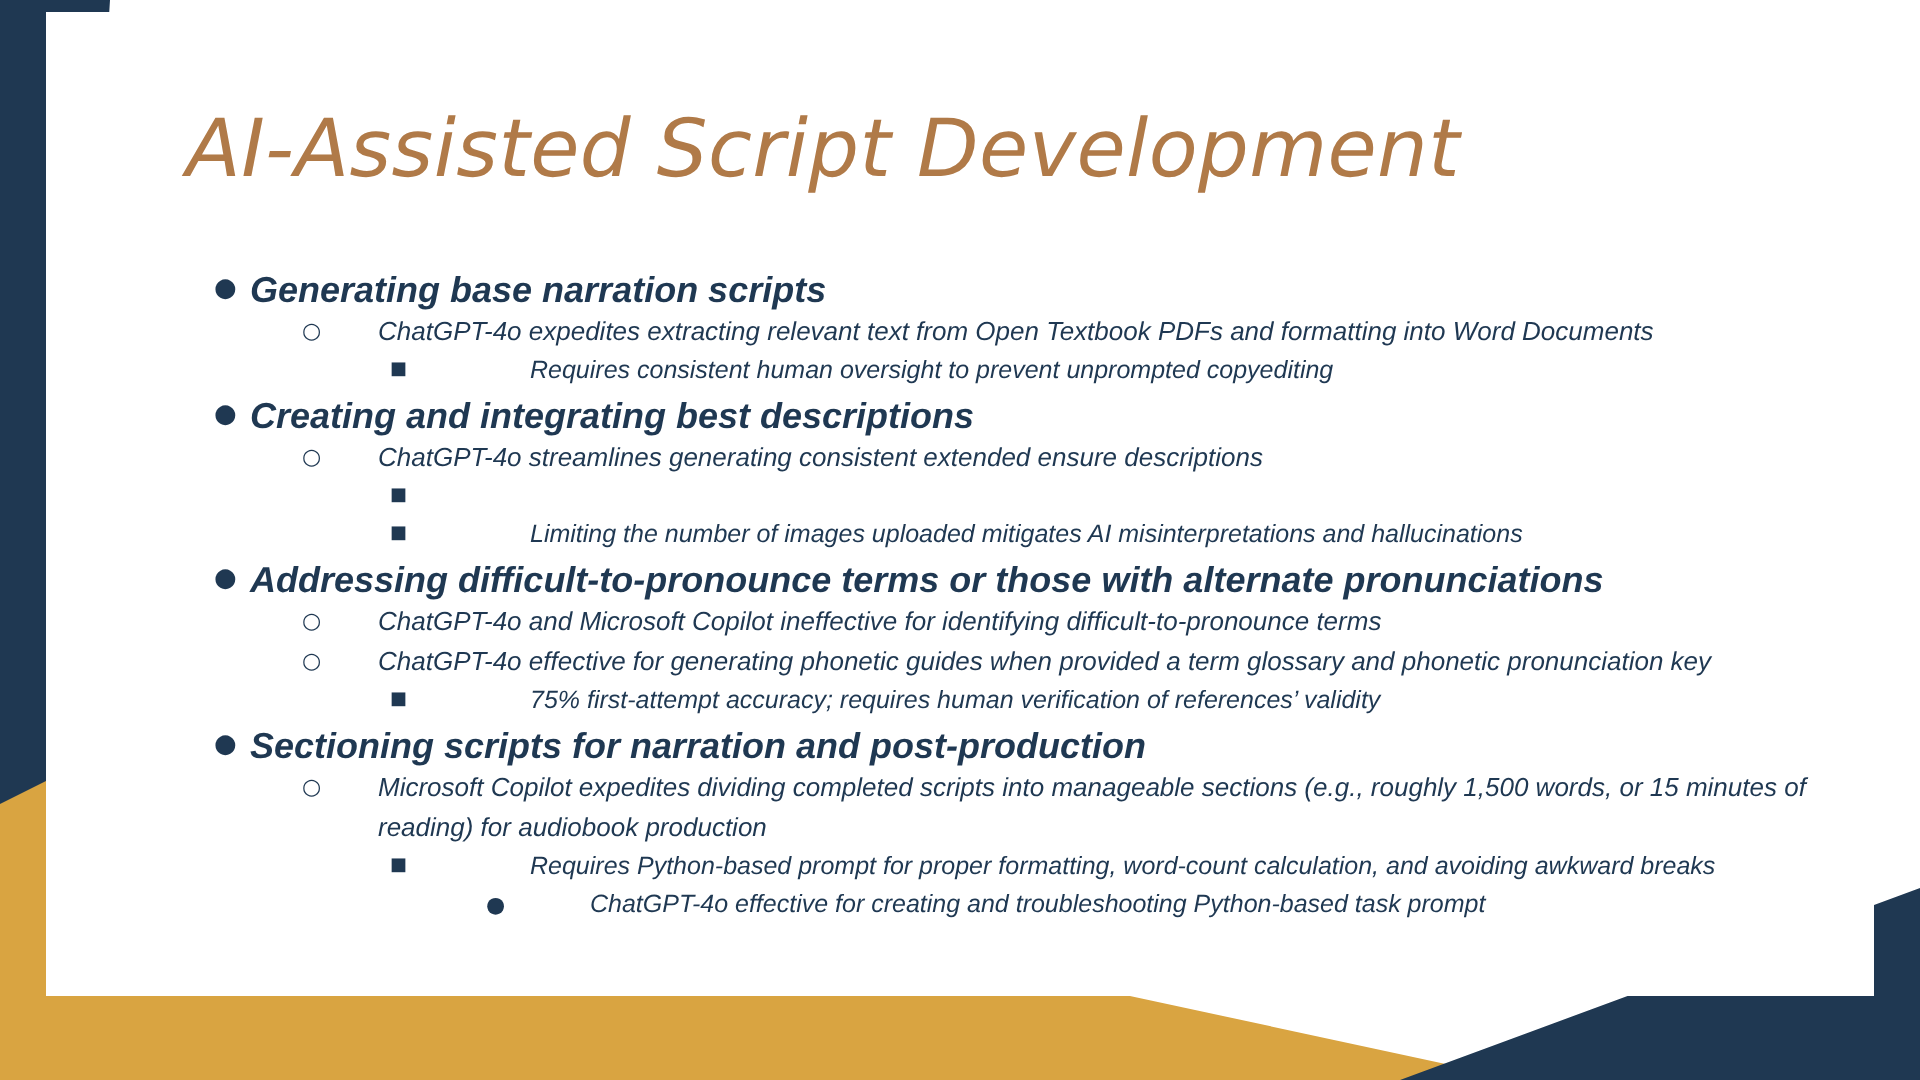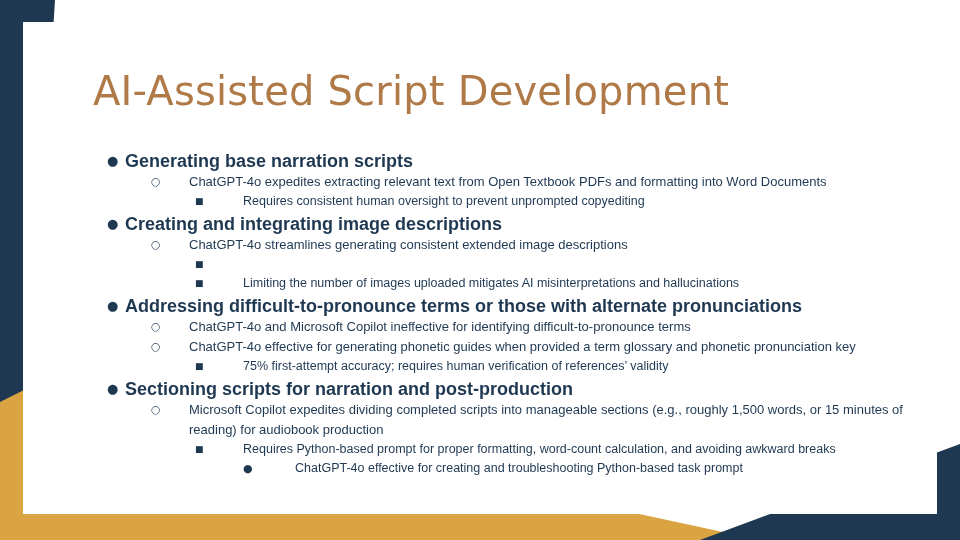--- a/index.html
+++ b/index.html
@@ -34,25 +34,26 @@
   }
   .deco-navy-bottom2 {
     left: 0; bottom: 0;
     width: 960px; height: 110px;
     background: #1f3852;
     clip-path: polygon(0 110px, 700px 110px, 960px 14px, 960px 110px);
   }
   .card {
     position: absolute;
     left: 23px;
-    top: 22px;
+    top: 6px;
     width: 914px;
     height: 492px;
     background: #ffffff;
     box-shadow: 0 0 0 0 rgba(0,0,0,0);
+    font-style: italic;
   }
   .title {
     position: absolute;
     left: 70px;
     top: 46px;
     font-size: 40px;
     color: #b07a48;
     font-weight: 400;
     letter-spacing: 0.2px;
     font-family: "DejaVu Sans", sans-serif;
@@ -104,21 +105,21 @@
     line-height: 20px;
     margin-left: 38px;
   }
   
   .l3 { }
   .l3 > .row > .marker { width: 34px; font-size: 9px; line-height: 19px; padding-left: 110px; }
   .l3 > .row > .txt {
     font-size: 12.5px;
     font-weight: normal;
     line-height: 19px;
-    margin-left: 48px;
+    margin-left: 70px;
   }
   
   .l4 { }
   .l4 > .row > .marker { width: 34px; font-size: 11px; line-height: 19px; padding-left: 158px; }
   .l4 > .row > .txt {
     font-size: 12.5px;
     font-weight: normal;
     line-height: 19px;
     margin-left: 52px;
   }
@@ -150,27 +151,27 @@
           </li>
           <li class="item l3">
             <div class="row">
               <span class="marker">■</span>
               <span class="txt">Requires consistent human oversight to prevent unprompted copyediting</span>
             </div>
           </li>
           <li class="item l1">
             <div class="row">
               <span class="marker">●</span>
-              <span class="txt">Creating and integrating image descriptions</span>
-            </div>
-          </li>
-          <li class="item l2">
-            <div class="row">
-              <span class="marker">○</span>
-              <span class="txt">ChatGPT-4o streamlines generating consistent extended image descriptions</span>
+              <span class="txt">Creating and integrating best descriptions</span>
+            </div>
+          </li>
+          <li class="item l2">
+            <div class="row">
+              <span class="marker">○</span>
+              <span class="txt">ChatGPT-4o streamlines generating consistent extended ensure descriptions</span>
             </div>
           </li>
           <li class="item l3">
             <div class="row">
               <span class="marker">■</span>
             </div>
           </li>
           <li class="item l3">
             <div class="row">
               <span class="marker">■</span>

